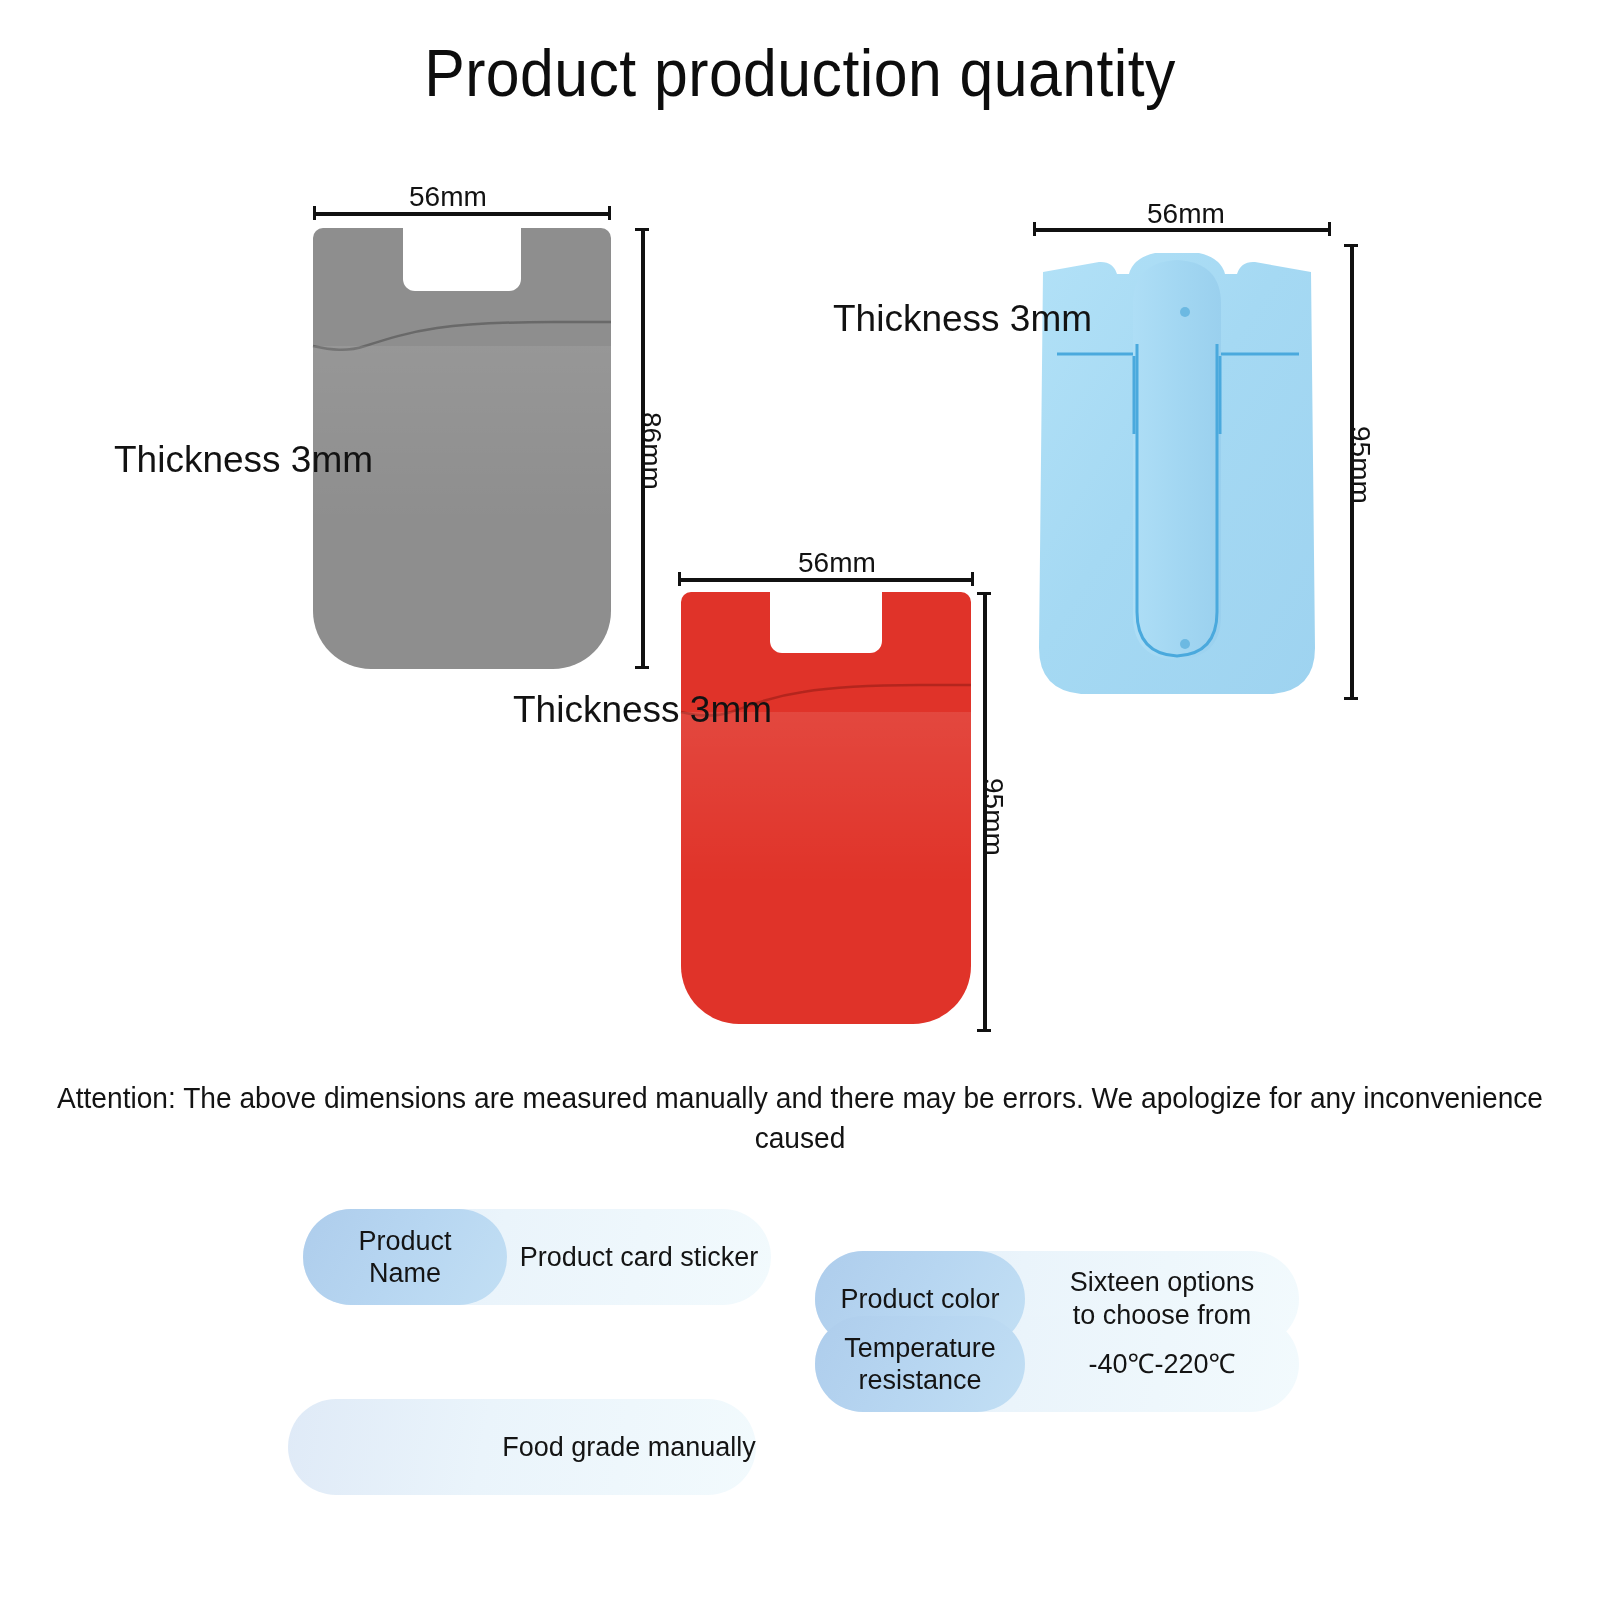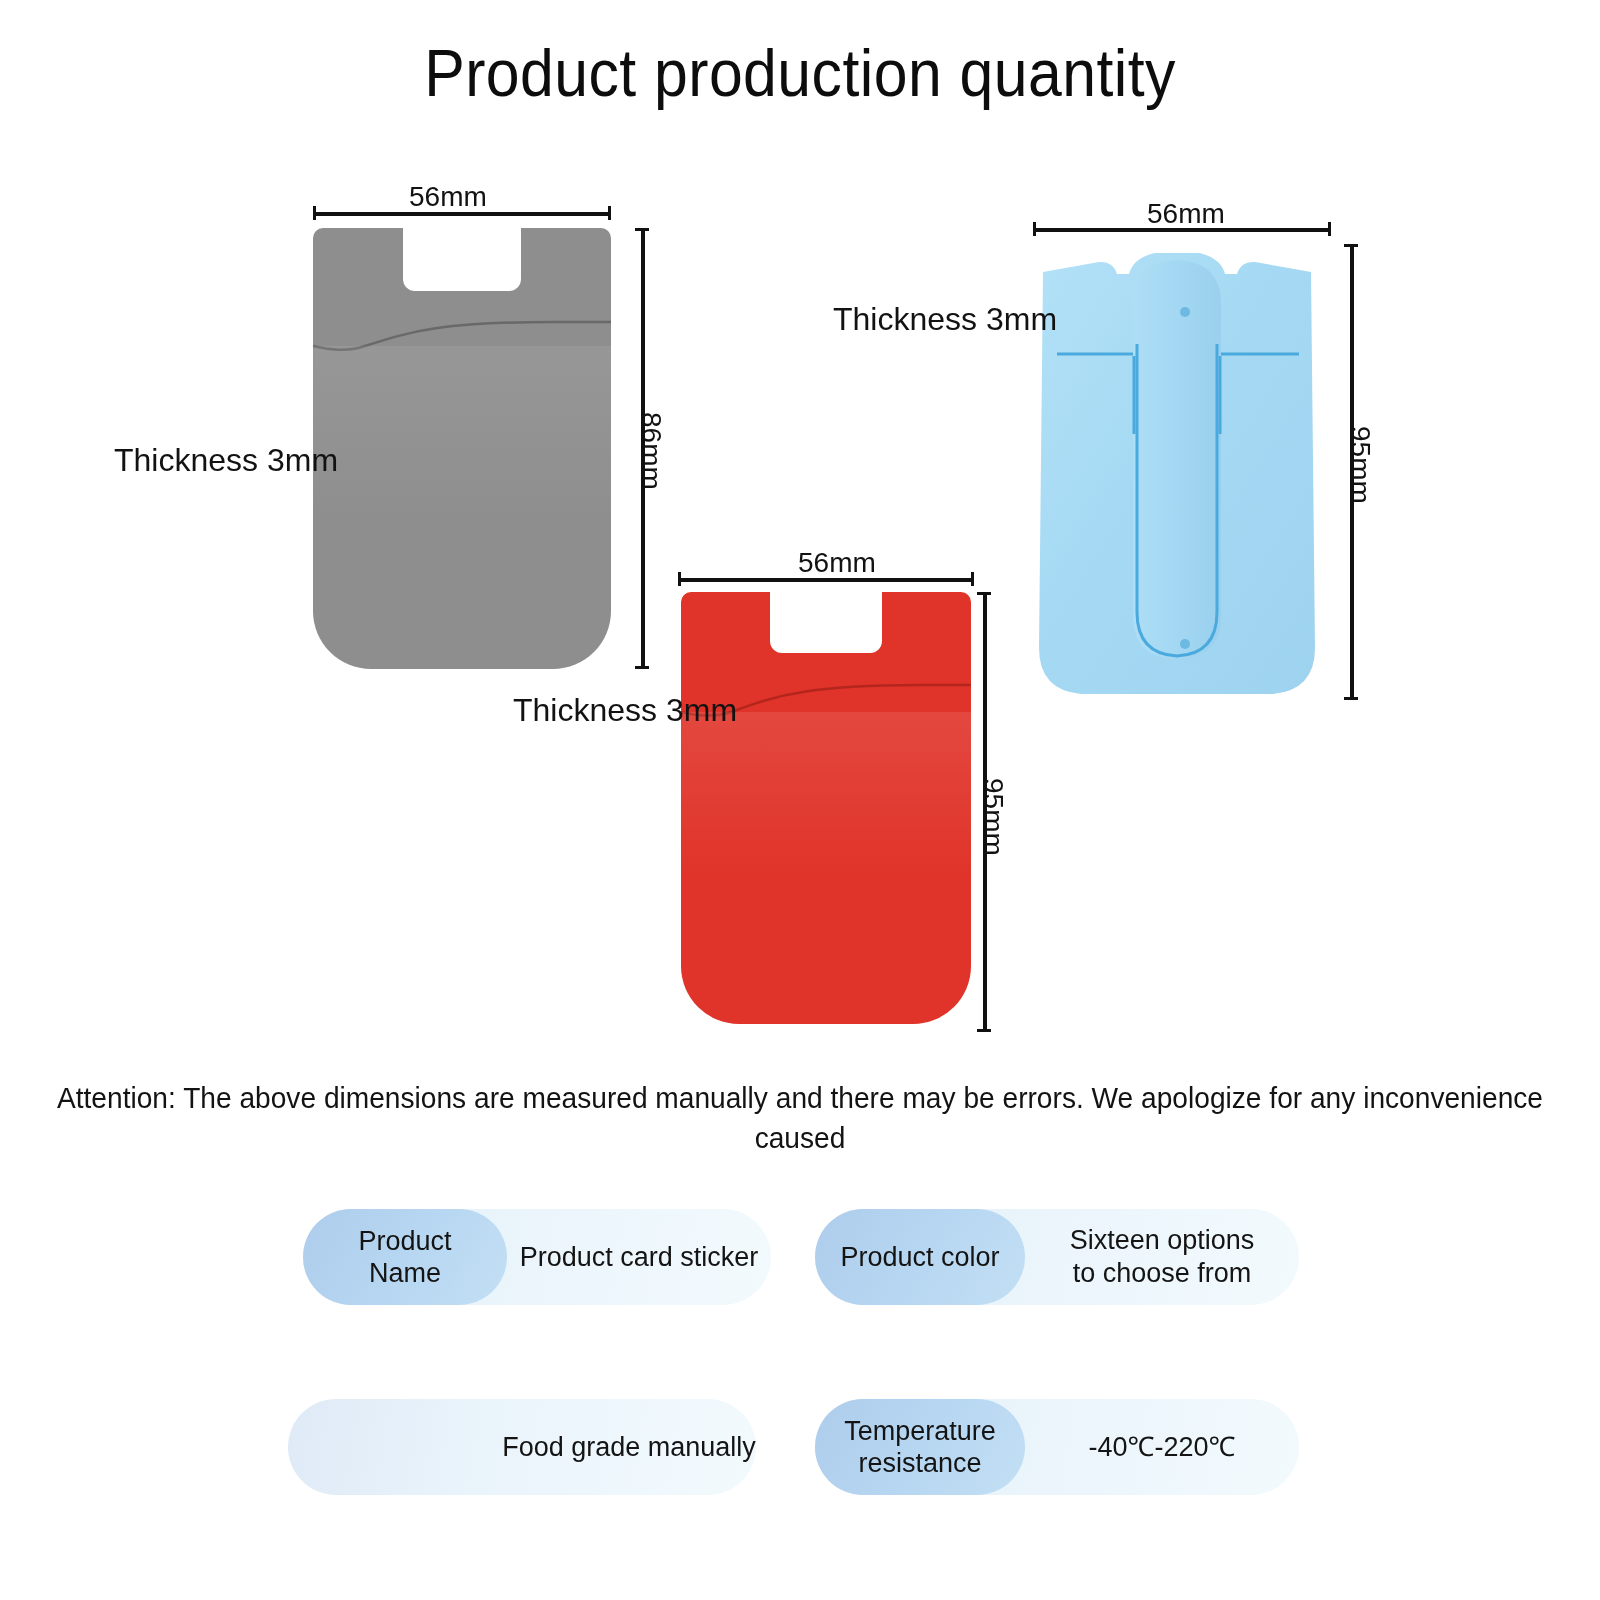--- a/index.html
+++ b/index.html
@@ -77,21 +77,21 @@
     color: #121212;
     white-space: nowrap;
   }
   .dim-label.vert {
     transform: rotate(90deg);
     transform-origin: left top;
   }
 
   .thickness-label {
     position: absolute;
-    font-size: 32px;
+    font-size: 37px;
     line-height: 34px;
     color: #121212;
     white-space: nowrap;
   }
 
   
   .product { position: absolute; }
 
   .card-shape {
     position: absolute;
@@ -324,33 +324,33 @@
   <div class="attention">Attention: The above dimensions are measured manually and there may be errors. We apologize for any inconvenience caused</div>
 
   <div class="spec-row">
 
     <div class="pill" style="left:303px; top:1209px; width:468px;">
       <div class="pill-value"></div>
       <div class="pill-label" style="width:204px;">Product Name</div>
       <div class="pill-text" style="left:204px; width:264px;">Product card sticker</div>
     </div>
 
-    <div class="pill" style="left:815px; top:1209px; width:484px;">
+    <div class="pill" style="left:815px; top:1251px; width:484px;">
       <div class="pill-value"></div>
       <div class="pill-label" style="width:210px;">Product color</div>
       <div class="pill-text" style="left:210px; width:274px; white-space:pre-line;">Sixteen options
 to choose from</div>
     </div>
 
     <div class="pill" style="left:288px; top:1399px; width:468px;">
       <div class="pill-value"></div>
       <div class="pill-text" style="left:214px; width:254px;">Food grade manually</div>
     </div>
 
-    <div class="pill" style="left:815px; top:1399px; width:484px;">
+    <div class="pill" style="left:815px; top:1316px; width:484px;">
       <div class="pill-value"></div>
       <div class="pill-label" style="width:210px; white-space:pre-line;">Temperature
 resistance</div>
       <div class="pill-text" style="left:210px; width:274px;">-40℃-220℃</div>
     </div>
 
   </div>
 
 </div>
 

